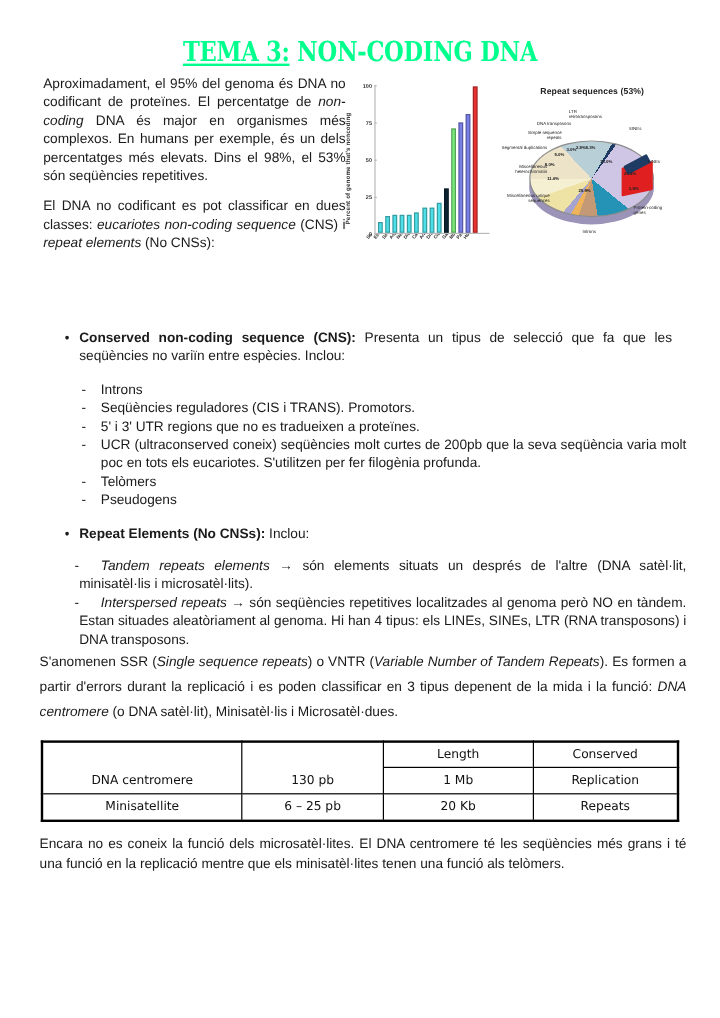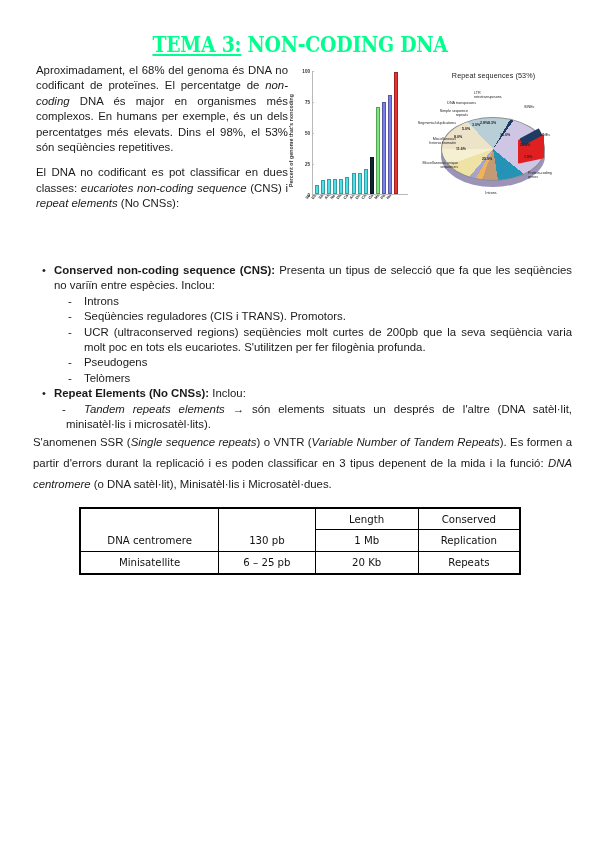--- a/index.html
+++ b/index.html
@@ -56,21 +56,21 @@
   .bars{position:absolute;left:3px;bottom:1px;height:123px;width:92px;display:flex;align-items:flex-end;gap:2.1px;}
   .bar{width:4px;border:0.4px solid rgba(0,0,0,.30);box-sizing:border-box;}
   .bc-xlabels{position:absolute;left:14px;top:132px;width:110px;height:62px;overflow:hidden;}
   .xlab{
     position:absolute;font-size:3.9px;color:#2b2b2b;white-space:nowrap;
     transform:rotate(-52deg);transform-origin:left top;font-weight:bold;
   }
 
   
   .piechart{width:155px;height:150px;position:relative;margin-left:4px;margin-top:2px;}
-  .pie-title{text-align:center;font-size:7.2px;font-weight:normal;color:#222;margin-top:6px;letter-spacing:.1px;}
+  .pie-title{text-align:center;font-size:7.2px;font-weight:bold;color:#222;margin-top:6px;letter-spacing:.1px;}
   .pie-stage{position:absolute;left:12px;top:34px;width:130px;height:104px;}
   .pie-shadow{
     position:absolute;left:13px;top:26px;width:104px;height:62px;border-radius:50%;
     background:#9b93b8;filter:blur(0.2px);
   }
   .pie-disc{
     position:absolute;left:13px;top:18px;width:104px;height:64px;border-radius:50%;
     background:
       conic-gradient(from -90deg,
         #ece3c8 0deg 46.8deg,
@@ -92,21 +92,21 @@
   }
   .pie-explode2{
     position:absolute;left:92px;top:34px;width:22px;height:8px;
     background:#1d3b63;transform:rotate(-28deg);border-radius:1px;
   }
   .pie-lbl{position:absolute;font-size:3.7px;color:#1e1e1e;line-height:4.4px;white-space:pre-line;}
   .pie-pct{position:absolute;font-size:3.6px;color:#222;font-weight:bold;}
 
   
   .listzone{padding:4px 28px 0 36px;}
-  ul.bul{margin:0;padding-left:18px;list-style:none;}
+  ul.bul{margin:12px;padding-left:18px;list-style:none;}
   ul.bul>li{position:relative;margin:0 0 0 0;font-size:11.4px;line-height:15.4px;text-align:justify;}
   ul.bul>li:before{content:"\2022";position:absolute;left:-12px;top:0;font-size:11px;}
   ul.dash{margin:0 0 0 0;padding-left:48px;list-style:none;}
   ul.dash>li{position:relative;font-size:11.4px;line-height:15.4px;text-align:justify;}
   ul.dash>li:before{content:"-";position:absolute;left:-16px;top:0;}
   ul.dash.wide>li:before{left:-22px;}
   ul.dash.wide{padding-left:30px;}
   ul.dash.wide>li{text-indent:18px;}
   ul.dash.wide>li>span.cont{text-indent:0;display:inline;}
 
@@ -115,21 +115,21 @@
     margin:12px 28px 4px 33px;font-size:11.6px;font-weight:bold;
     text-decoration:underline;text-underline-offset:1.5px;
   }
   p.loose{margin:0 28px 0 33px;font-size:11.4px;line-height:21px;text-align:justify;}
 
   
   .tablewrap{margin:12px 0 0 0;display:flex;justify-content:center;}
   table.rs{
     border-collapse:collapse;
     border:2px solid #000;
-    width:442px;
+    width:532px;
     font-family:"DejaVu Sans", sans-serif;
   }
   table.rs td{
     border:1px solid #000;
     font-size:10.2px;
     text-align:center;
     padding:3px 2px;
     height:15px;
     color:#111;
     font-weight:normal;
@@ -147,21 +147,21 @@
 
 <div class="page">
 
   <div class="title-wrap">
     <span class="doc-title"><span class="u">TEMA 3:</span><span> NON-CODING DNA</span></span>
   </div>
 
   <div class="toprow">
 
     <div class="intro-col">
-      <p class="body"><span>Aproximadament, el 68% del genoma és DNA no codificant de proteïnes. El percentatge de </span><i>non- coding</i><span> DNA és major en organismes més complexos. En humans per exemple, és un dels percentatges més elevats. Dins el 98%, el 53% són seqüències repetitives.</span></p>
+      <p class="body"><span>Aproximadament, el 95% del genoma és DNA no codificant de proteïnes. El percentatge de </span><i>non- coding</i><span> DNA és major en organismes més complexos. En humans per exemple, és un dels percentatges més elevats. Dins el 98%, el 53% són seqüències repetitives.</span></p>
       <p class="body"><span>El DNA no codificant es pot classificar en dues classes: </span><i>eucariotes non-coding sequence</i><span> (CNS) i </span><i>repeat elements</i><span> (No CNSs):</span></p>
     </div>
 
     <div class="fig-col">
 
       <div class="barchart">
         <div class="bc-ylabel">Percent of genome that's noncoding</div>
         <div class="bc-plot">
           <div class="bc-axis"></div>
           <div class="bc-base"></div>
@@ -247,29 +247,31 @@
     </div>
   </div>
 
   <div class="listzone">
     <ul class="bul">
       <li><b>Conserved non-coding sequence (CNS):</b><span> Presenta un tipus de selecció que fa que les seqüències no variïn entre espècies. Inclou:</span></li>
     </ul>
     <ul class="dash" id="cns-items">
         <li>Introns</li>
         <li>Seqüències reguladores (CIS i TRANS). Promotors.</li>
-        <li>UCR (ultraconserved regions) seqüències molt curtes de 200pb que la seva seqüència varia molt poc en tots els eucariotes. S'utilitzen per fer filogènia profunda.</li>
+        <li>5' i 3' UTR regions que no es tradueixen a proteïnes.</li>
+        <li>UCR (ultraconserved coneix) seqüències molt curtes de 200pb que la seva seqüència varia molt poc en tots els eucariotes. S'utilitzen per fer filogènia profunda.</li>
+        <li>Telòmers</li>
         <li>Pseudogens</li>
-        <li>Telòmers</li>
       </ul>
     <ul class="bul">
       <li><b>Repeat Elements (No CNSs):</b><span> Inclou:</span></li>
     </ul>
     <ul class="dash wide">
       <li><i>Tandem repeats elements</i><span class="cont"> → són elements situats un després de l'altre (DNA satèl·lit, minisatèl·lis i microsatèl·lits).</span></li>
+      <li><i>Interspersed repeats</i><span class="cont"> → són seqüències repetitives localitzades al genoma però NO en tàndem. Estan situades aleatòriament al genoma. Hi han 4 tipus: els LINEs, SINEs, LTR (RNA transposons) i DNA transposons.</span></li>
     </ul>
   </div>
 
   <p class="loose"><span>S'anomenen SSR (</span><i>Single sequence repeats</i><span>) o VNTR (</span><i>Variable Number of Tandem Repeats</i><span>). Es formen a partir d'errors durant la replicació i es poden classificar en 3 tipus depenent de la mida i la funció: </span><i>DNA centromere</i><span> (o  DNA satèl·lit), Minisatèl·lis i Microsatèl·dues.</span></p>
 
   <div class="tablewrap">
     <table class="rs">
       <tbody id="tbody">
           <tr class="hdr">
             <td class="c1" style="border-bottom: none;"></td>
@@ -286,14 +288,15 @@
           <tr>
             <td class="c1">Minisatellite</td>
             <td class="c2">6 – 25 pb</td>
             <td class="c3">20 Kb</td>
             <td class="c4">Repeats</td>
           </tr>
         </tbody>
     </table>
   </div>
 
+  <p class="tail">Encara no es coneix la funció dels microsatèl·lites. El DNA centromere té les seqüències més grans i té una funció en la replicació mentre que els minisatèl·lites tenen una funció als telòmers.</p>
 
 </div>
 
 </body></html>

